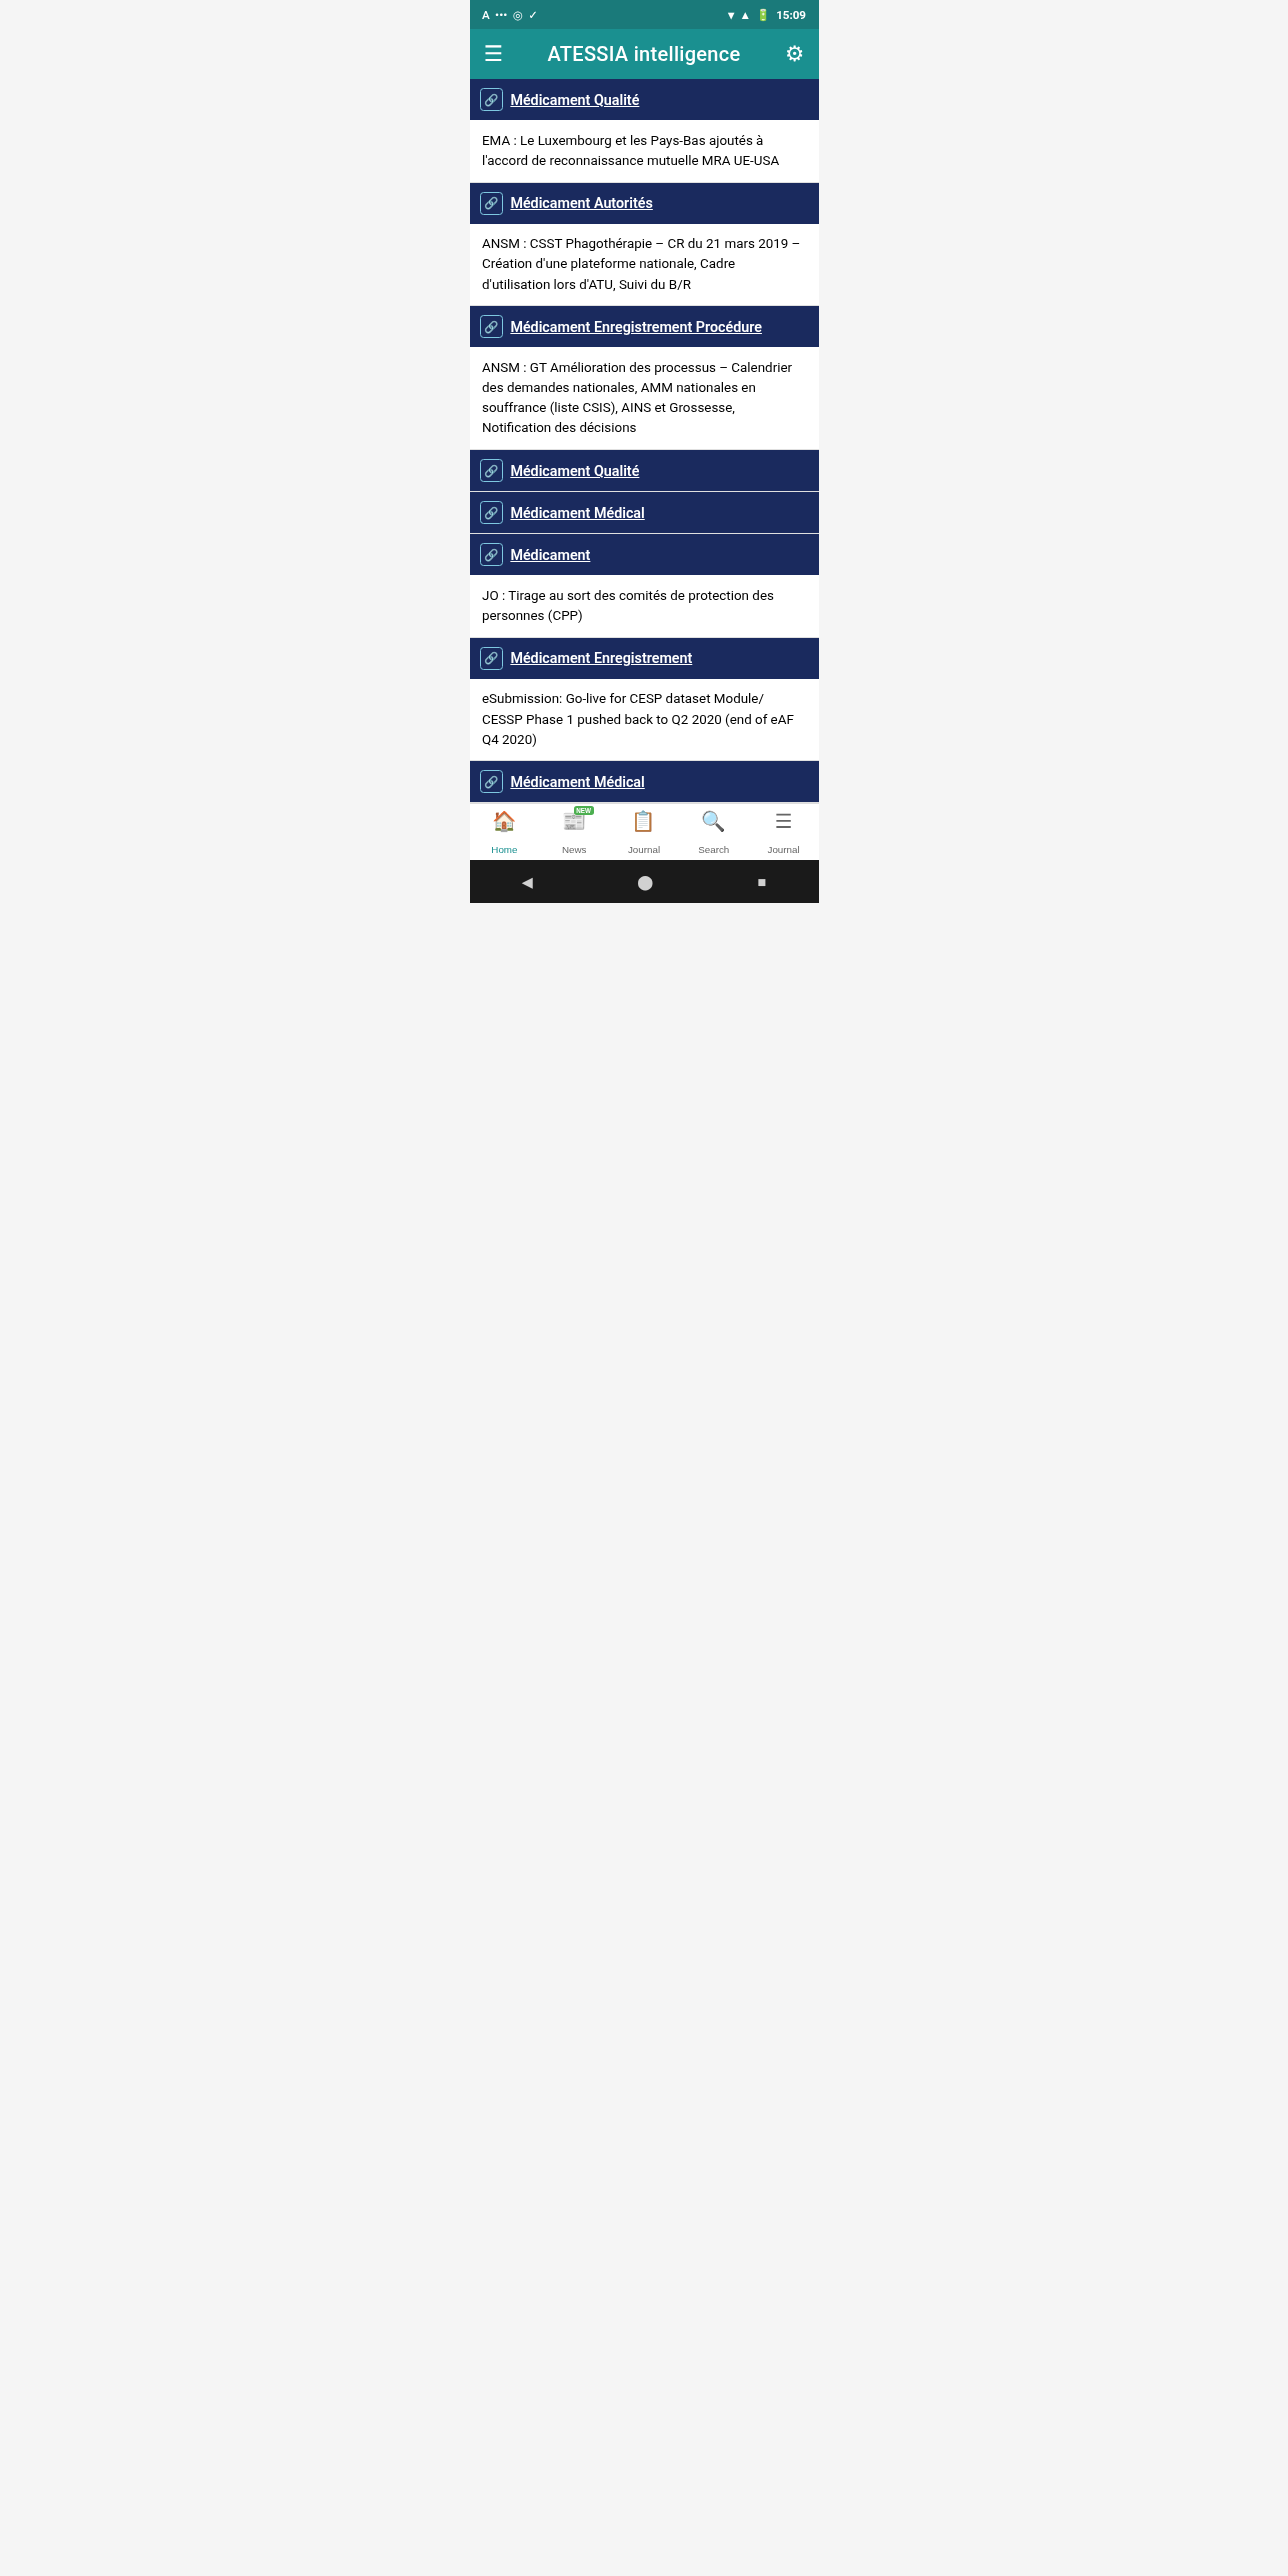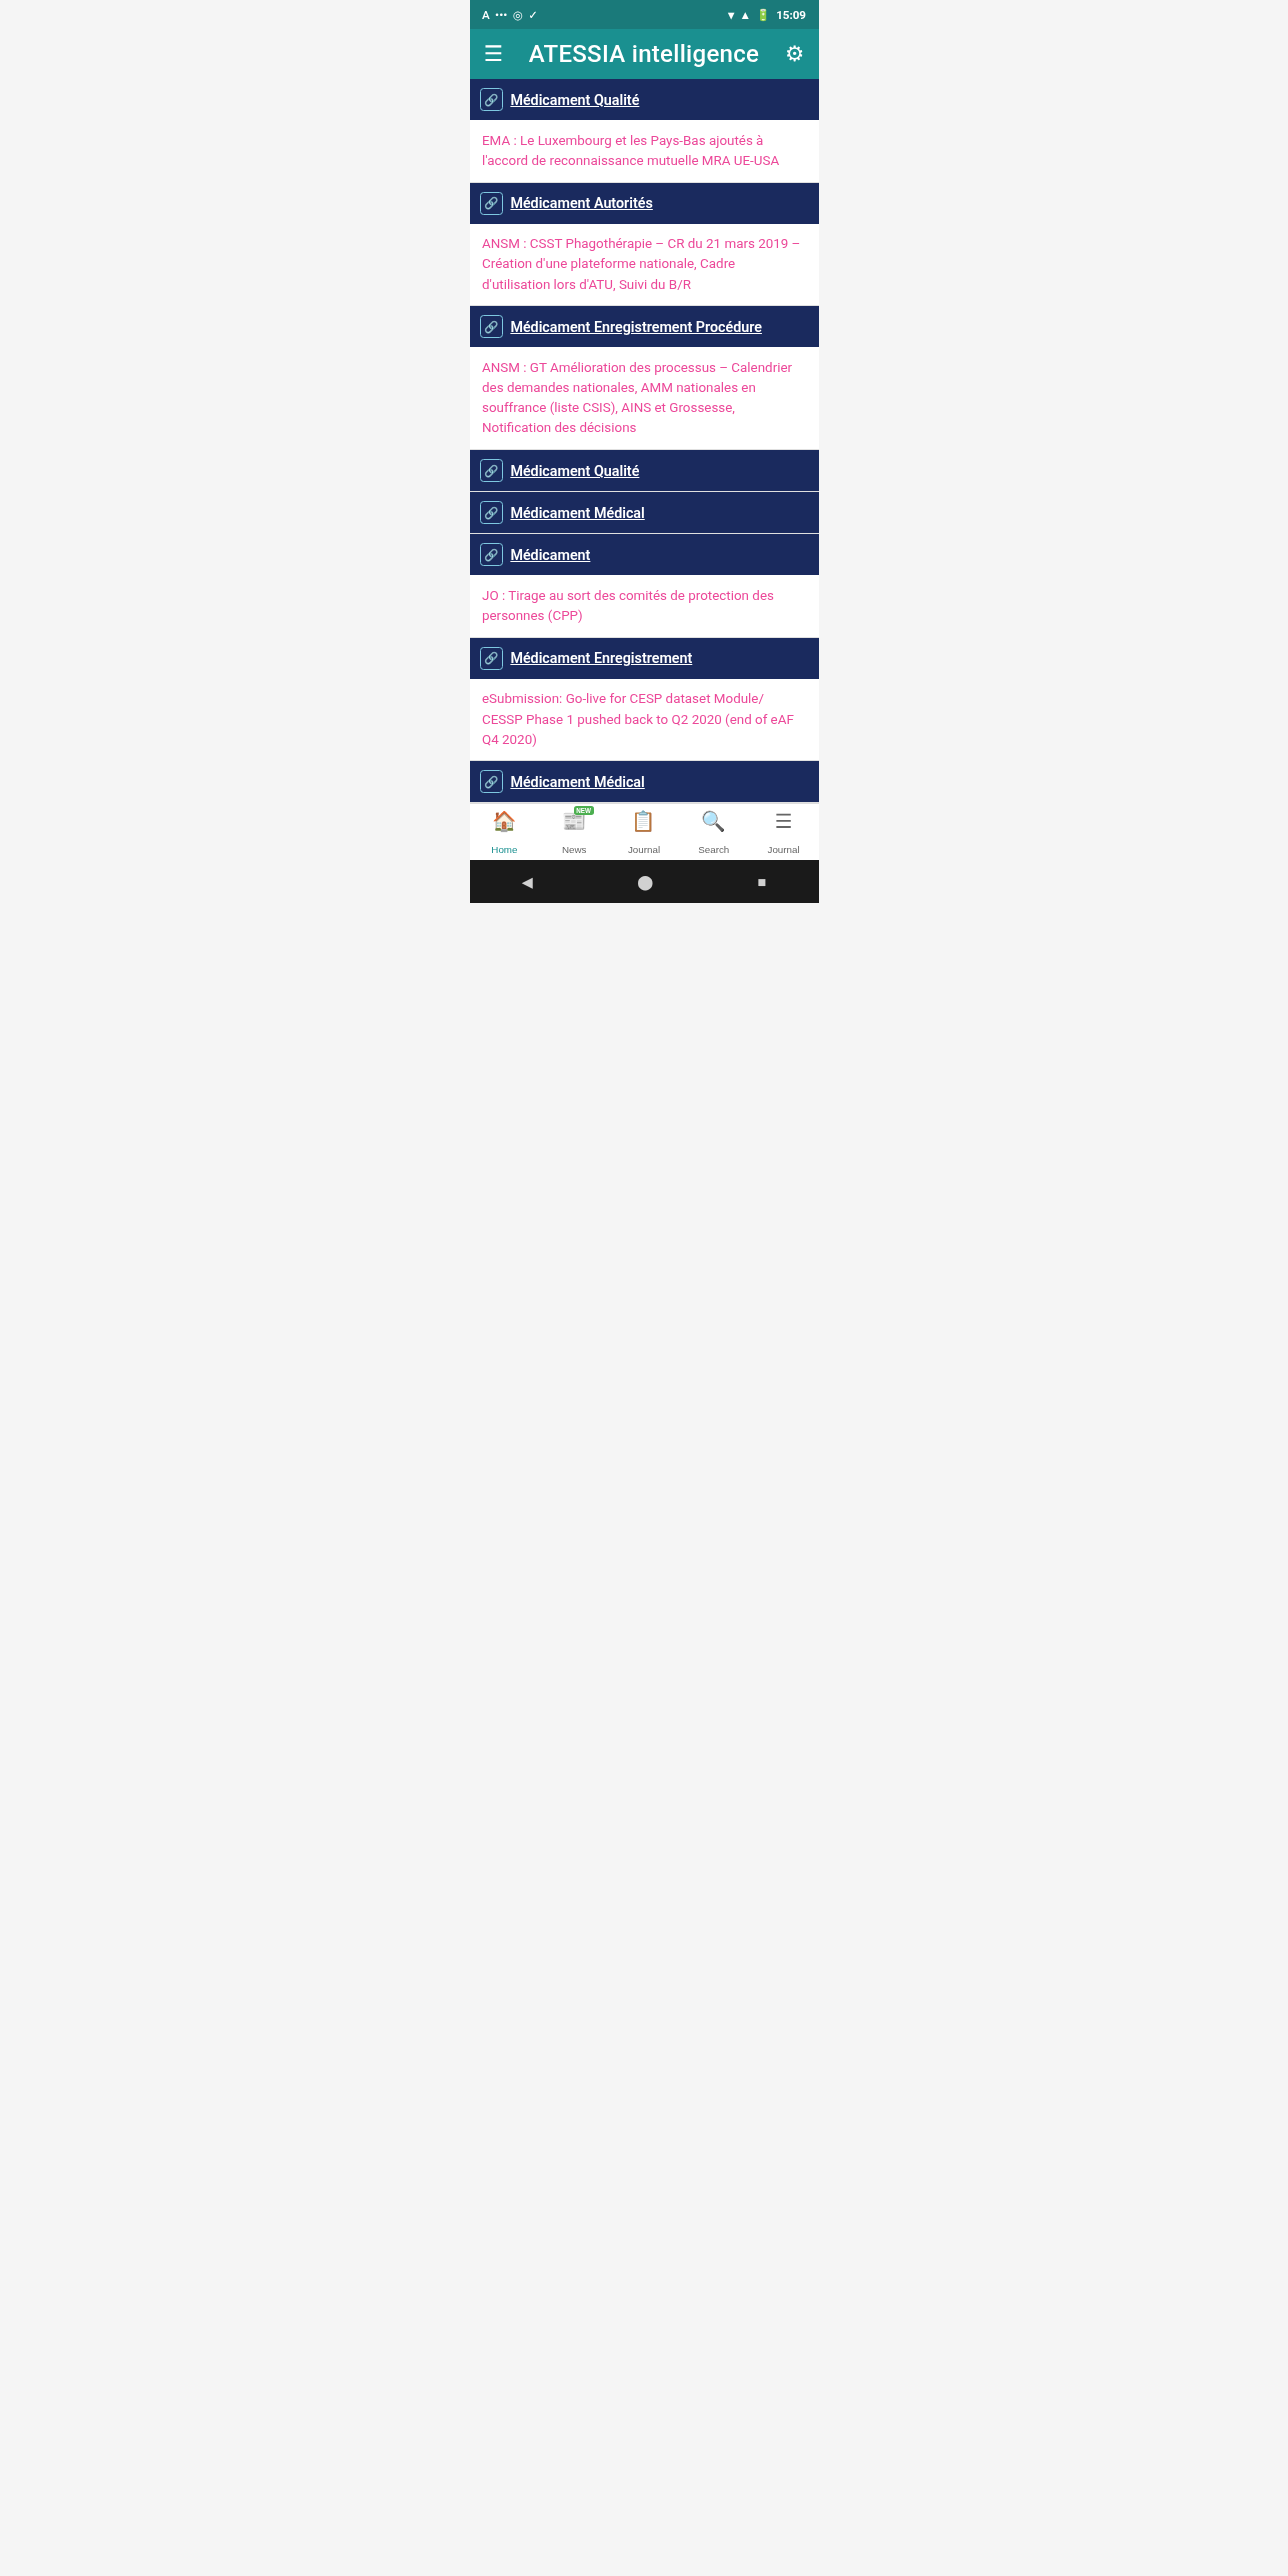--- a/index.html
+++ b/index.html
@@ -43,21 +43,21 @@
     .app-bar {
       background: #1a9090;
       color: white;
       display: flex;
       align-items: center;
       justify-content: space-between;
       padding: 0 14.3px;
       height: 50px;
     }
     .app-bar-title {
-      font-size: 24px;
+      font-size: 20px;
       font-weight: 500;
       letter-spacing: 0.3px;
     }
     .app-bar-icon {
       font-size: 21.5px;
       cursor: pointer;
       background: none;
       border: none;
       color: white;
     }
@@ -99,21 +99,21 @@
       font-size: 14.3px;
       font-weight: 600;
       color: white;
       text-decoration: underline;
     }
 
     .item-description {
       padding: 10.7px 12.5px;
       font-size: 13.4px;
       line-height: 1.5;
-      color: #ec4899;
+      color: #000000;
       background: white;
     }
 
     
     .bottom-nav {
       background: white;
       border-top: 0.9px solid #ddd;
       display: flex;
       height: 57px;
     }

